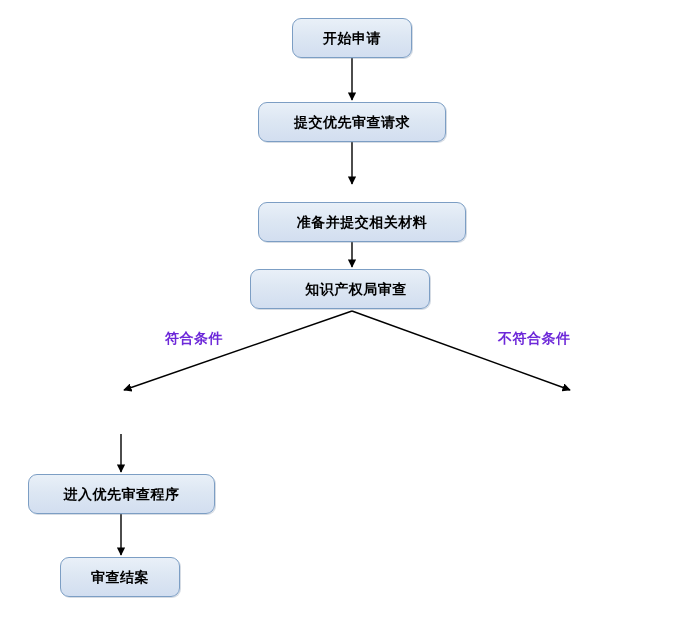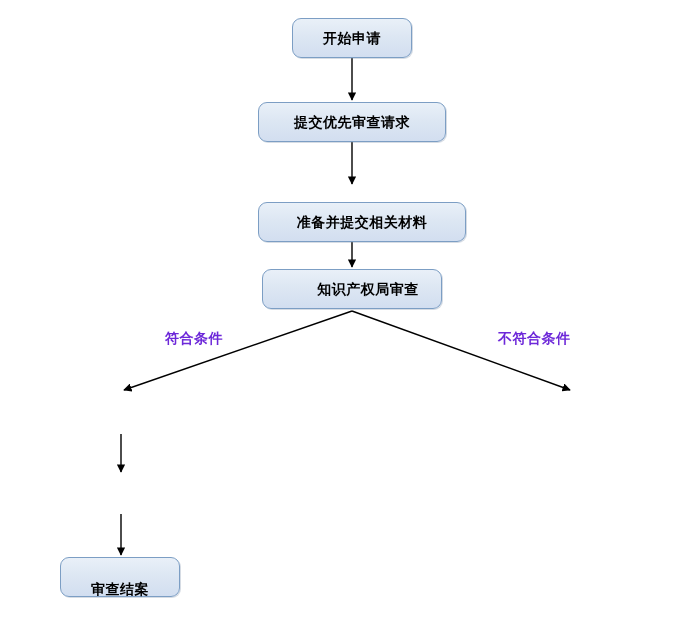--- a/index.html
+++ b/index.html
@@ -85,28 +85,31 @@
   </div>
 
   <div class="node" style="left:258px; top:102px; width:188px; height:40px;">
     <span class="node-label">提交优先审查请求</span>
   </div>
 
   <div class="node" style="left:258px; top:202px; width:208px; height:40px;">
     <span class="node-label">准备并提交相关材料</span>
   </div>
 
-  <div class="node" style="left:262px; top:269px; width:180px; height:40px;padding-left:32px;">
+  <div class="node" style="left:250px; top:269px; width:180px; height:40px;padding-left:32px;">
     <span class="node-label">知识产权局审查</span>
   </div>
 
 
 
+  <div class="node" style="left:28px; top:474px; width:187px; height:40px;">
+    <span class="node-label">进入优先审查程序</span>
+  </div>
 
-  <div class="node" style="left:60px; top:557px; width:120px; height:40px;align-items:flex-end;">
+  <div class="node" style="left:60px; top:557px; width:120px; height:40px;">
     <span class="node-label">审查结案</span>
   </div>
 
   <div class="edge-label" style="left:165px; top:330px;">符合条件</div>
 
   <div class="edge-label" style="left:498px; top:330px;">不符合条件</div>
 
 </div>
 
 </body></html>

